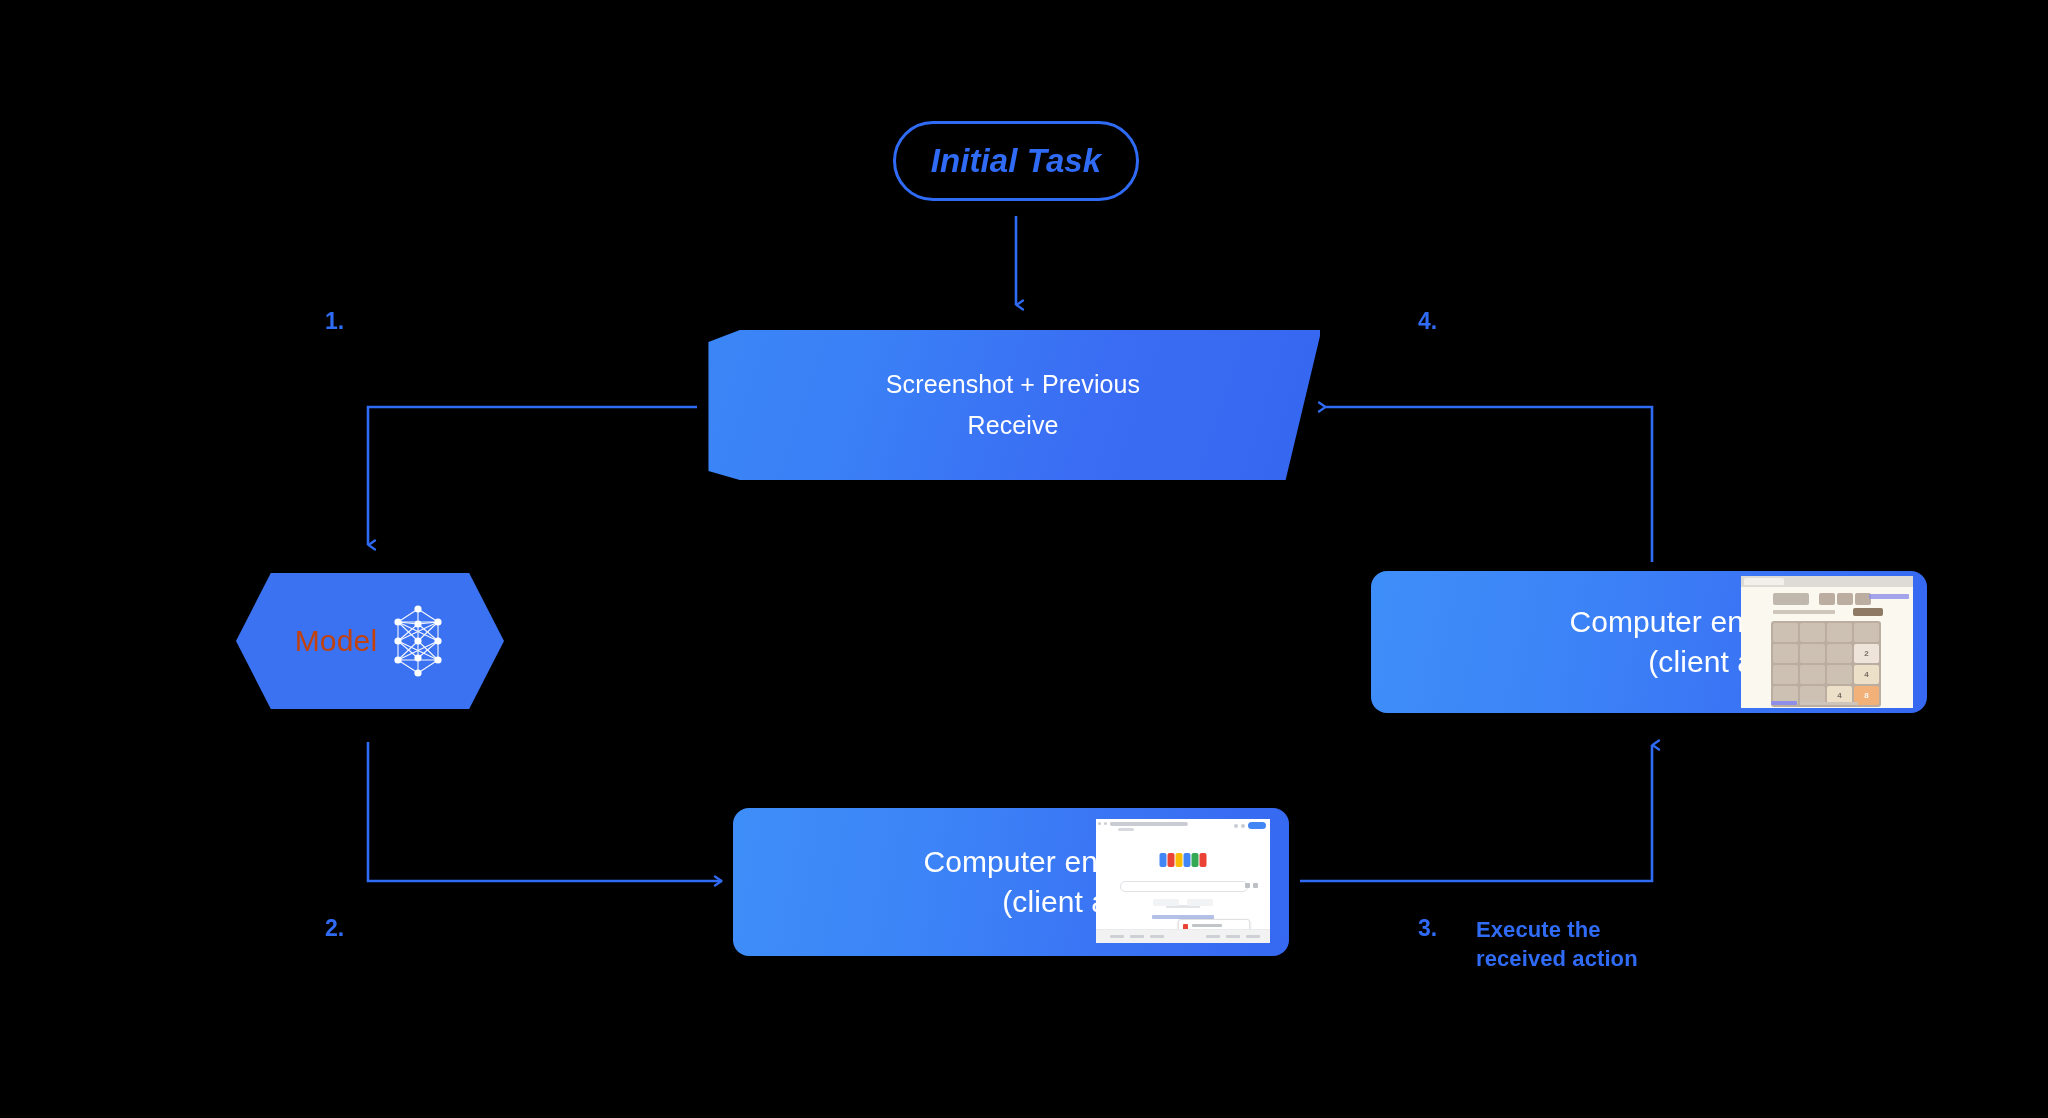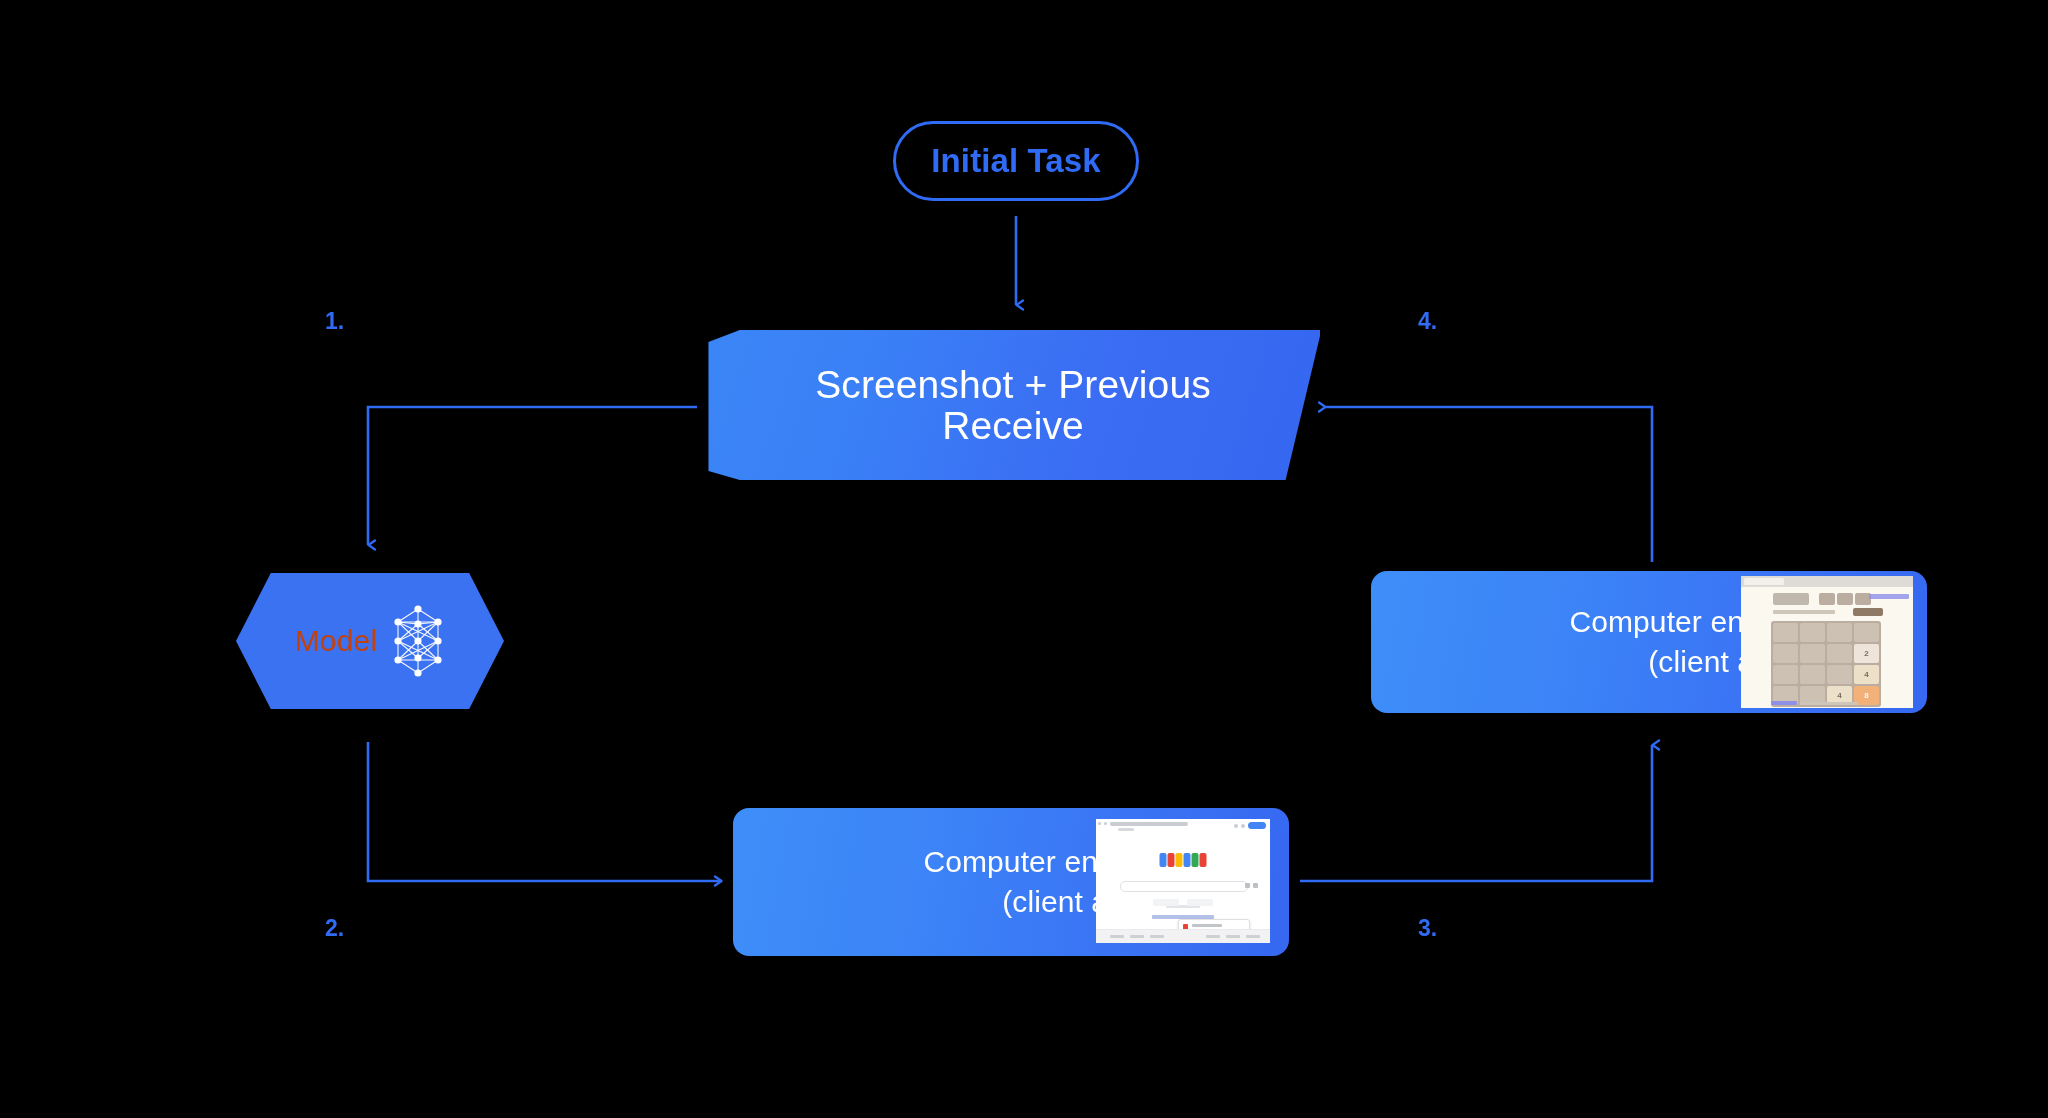--- a/index.html
+++ b/index.html
@@ -46,20 +46,21 @@
     align-items: center;
     justify-content: center;
     background: transparent;
   }
   .pill-label {
     color: #2f6bf5;
     font-size: 33px;
     font-weight: 600;
     letter-spacing: 0.1px;
     white-space: nowrap;
+    font-style: italic;
   }
 
   
   .para-wrap {
     position: absolute;
     left: 706px;
     top: 330px;
     width: 614px;
     height: 150px;
   }
@@ -71,21 +72,21 @@
     -webkit-clip-path: polygon(5.5% 100%, 0.4% 94%, 0.4% 8%, 5.5% 0%, 100% 0%, 100% 4%, 94.4% 100%);
   }
   .para-text {
     position: absolute;
     inset: 0;
     display: flex;
     flex-direction: column;
     align-items: center;
     justify-content: center;
     color: #ffffff;
-    font-size: 39px;
+    font-size: 25px;
     line-height: 41px;
     font-weight: 400;
     text-align: center;
     letter-spacing: 0.1px;
   }
 
   
   .hex-wrap {
     position: absolute;
     left: 236px;
@@ -618,18 +619,20 @@
   </div>
 
   <div class="step step-1">
     <span class="step-num">1.</span>
   </div>
   <div class="step step-2">
     <span class="step-num">2.</span>
   </div>
   <div class="step step-3">
     <span class="step-num">3.</span>
+    <span class="step-text">Execute the
+received action</span>
   </div>
   <div class="step step-4">
     <span class="step-num">4.</span>
   </div>
 
 </div>
 
 </body></html>

